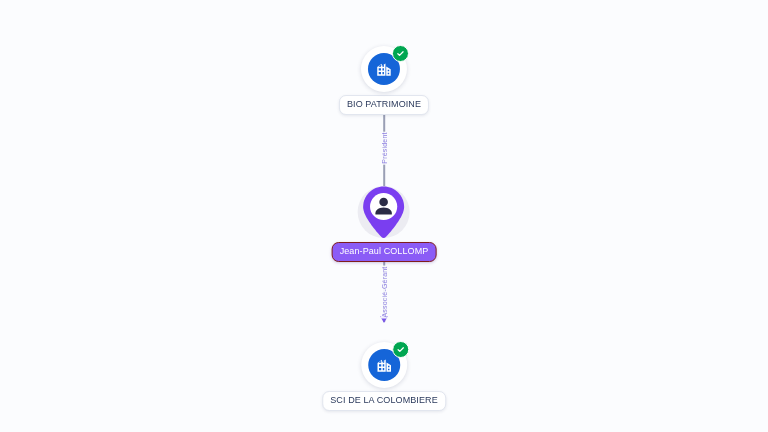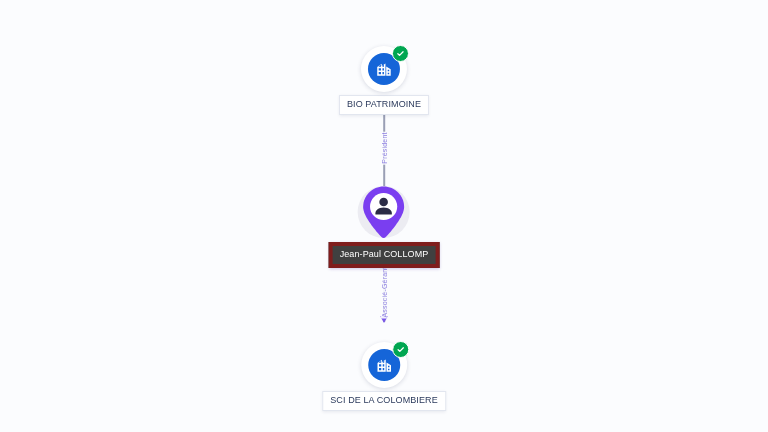--- a/index.html
+++ b/index.html
@@ -138,34 +138,34 @@
     background: #ececf2;
   }
   .person-pin { position: relative; display: block; }
 
   
   .node-label {
     margin-top: 3px;
     font-size: 9px;
     line-height: 1;
     white-space: nowrap;
-    border-radius: 0;
+    border-radius: 7px;
     padding: 4px 7px 5px 7px;
   }
   .label-company {
     background: #ffffff;
     color: #2b3a5c;
     border: 1px solid #e2e6ef;
     box-shadow: 0 1px 3px rgba(40,50,90,0.10);
     letter-spacing: 0.1px;
   }
   .label-person {
-    background: #404040;
+    background: #8b5cf6;
     color: #ffffff;
-    border: 4px solid #7f1d1d;
+    border: 1px solid #7f1d1d;
     box-shadow: 0 1px 3px rgba(70,40,160,0.25);
     letter-spacing: 0.1px;
   }
 </style>
 </head>
 <body>
 
 <div id="graph-canvas">
 
   <div class="edge edge-top"></div>

